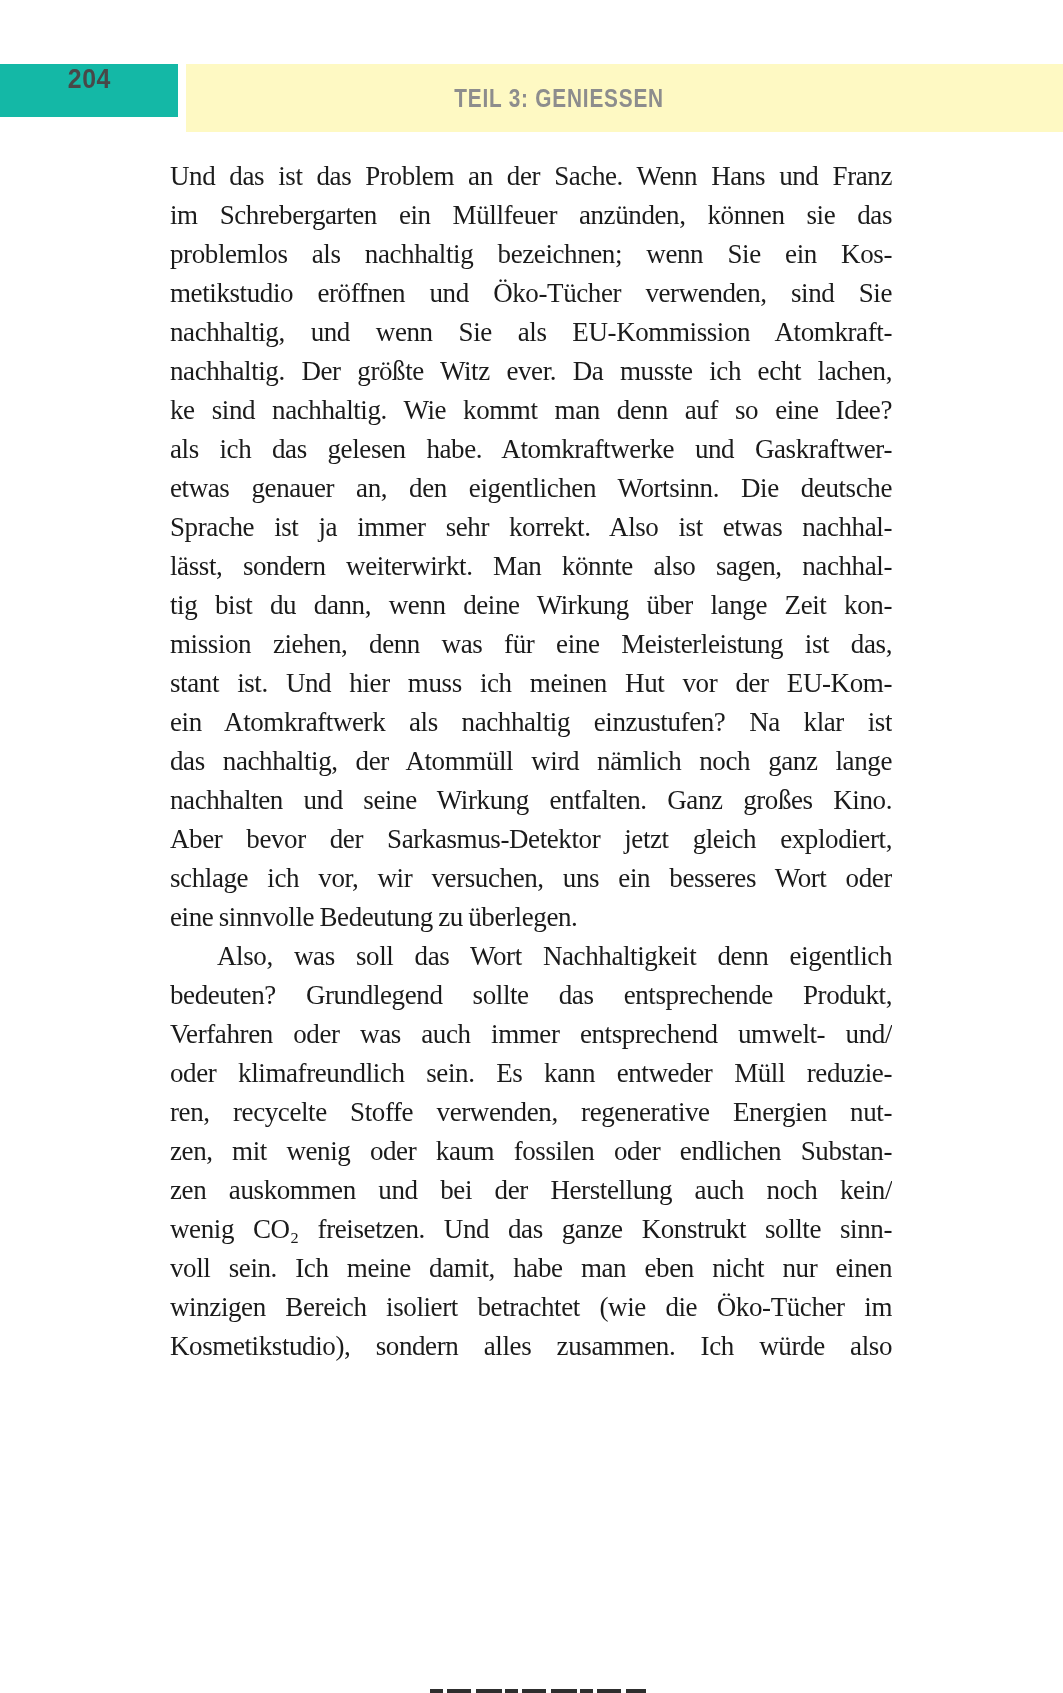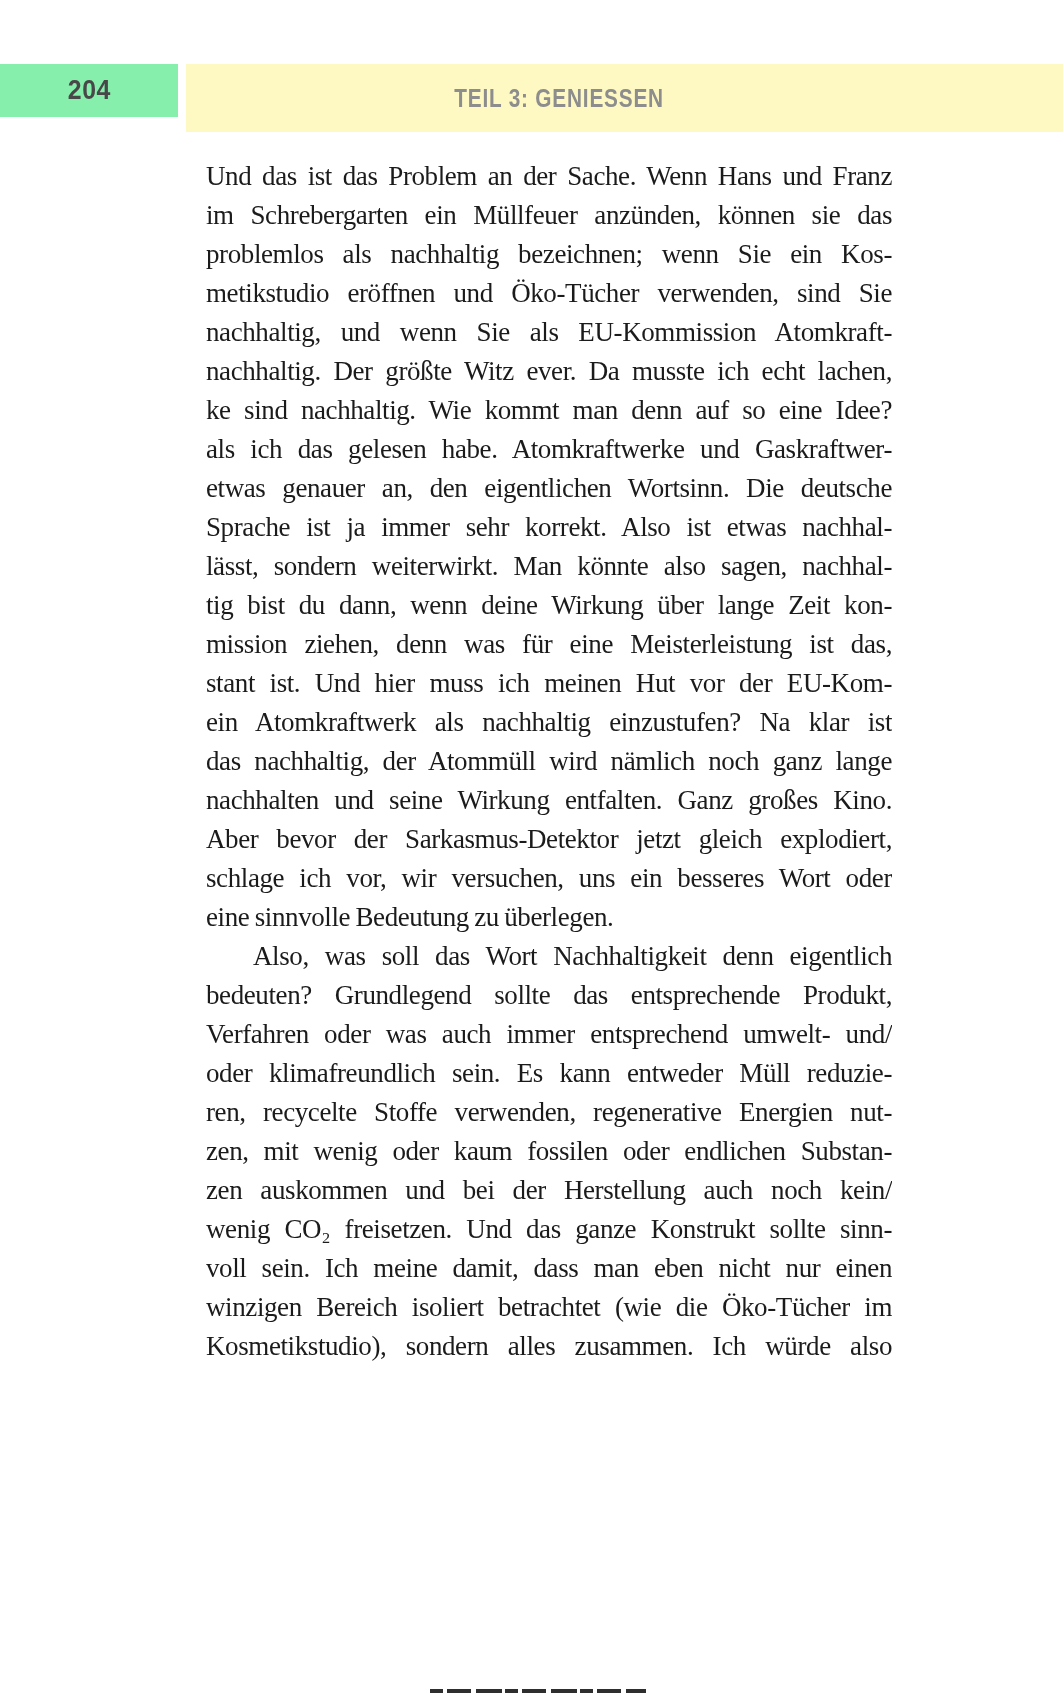--- a/index.html
+++ b/index.html
@@ -10,22 +10,22 @@
     background: #ffffff;
     overflow: hidden;
     font-family: "Liberation Serif", "DejaVu Serif", serif;
   }
 
   
   .pgnum-box {
     position: absolute;
     left: 0; top: 64px;
     width: 178px; height: 53px;
-    background: #86efac;
-    display: flex; align-items: center; justify-content: center;
+    background: #14b8a6;
+    display: flex; justify-content: center;
   }
   .pgnum {
     font-family: "Liberation Sans", sans-serif;
     font-weight: 700;
     font-size: 27px;
     color: #484848;
     letter-spacing: 0.5px;
     transform: scaleX(0.92);
   }
   .title-box {
@@ -56,21 +56,20 @@
   }
   .line {
     height: 39px;
     line-height: 39px;
     font-size: 27px;
     letter-spacing: -0.4px;
     word-spacing: -1px;
     overflow: hidden;
     text-align: justify;
     text-align-last: justify;
-    margin-left: 36px;
   }
   .line.indent { padding-left: 47px; }
   .line.no-just { text-align: center; text-align-last: left; }
 
   
   .clipped-line {
     position: absolute;
     left: 430px; top: 1689px;
     width: 216px; height: 4px;
     background: repeating-linear-gradient(
@@ -116,20 +115,20 @@
       <div class="line" style="">schlage ich vor, wir versuchen, uns ein besseres Wort oder</div>
       <div class="line no-just" style="">eine sinnvolle Bedeutung zu überlegen.</div>
       <div class="line indent" style="">Also, was soll das Wort Nachhaltigkeit denn eigentlich</div>
       <div class="line" style="">bedeuten? Grundlegend sollte das entsprechende Produkt,</div>
       <div class="line" style="">Verfahren oder was auch immer entsprechend umwelt- und/</div>
       <div class="line" style="">oder klimafreundlich sein. Es kann entweder Müll reduzie-</div>
       <div class="line" style="">ren, recycelte Stoffe verwenden, regenerative Energien nut-</div>
       <div class="line" style="">zen, mit wenig oder kaum fossilen oder endlichen Substan-</div>
       <div class="line" style="">zen auskommen und bei der Herstellung auch noch kein/</div>
       <div class="line" style="">wenig CO₂ freisetzen. Und das ganze Konstrukt sollte sinn-</div>
-      <div class="line" style="">voll sein. Ich meine damit, dass man eben nicht nur einen</div>
+      <div class="line" style="">voll sein. Ich meine damit, habe man eben nicht nur einen</div>
       <div class="line" style="">winzigen Bereich isoliert betrachtet (wie die Öko-Tücher im</div>
       <div class="line" style="">Kosmetikstudio), sondern alles zusammen. Ich würde also</div>
     </div>
 
   <div class="clipped-line"></div>
 
 </div>
 
 </body></html>

